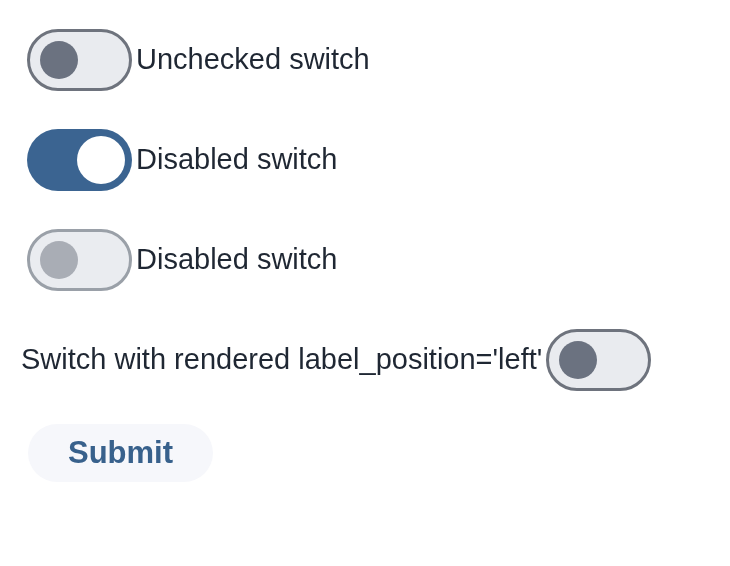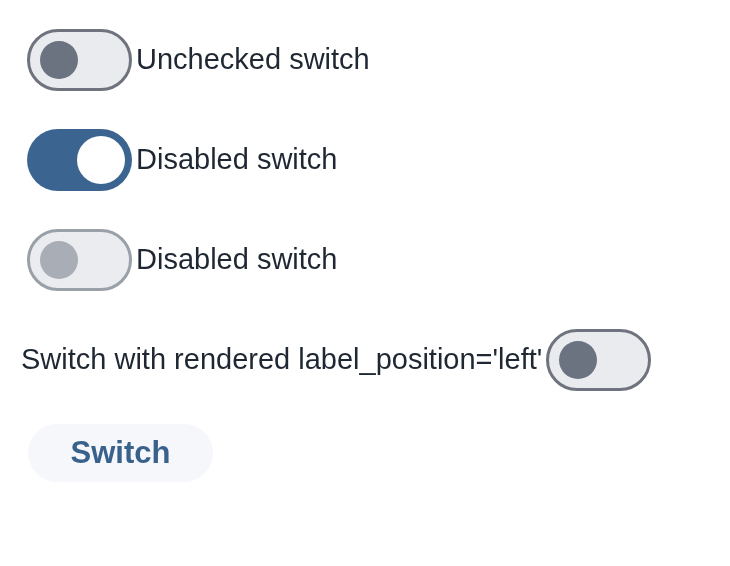--- a/index.html
+++ b/index.html
@@ -133,15 +133,15 @@
     <span class="lbl static">Disabled switch</span>
   </div>
 
   <div class="row row-left">
     <span class="lbl">Switch with rendered label_position='left'</span>
     <button class="switch off" role="switch" aria-checked="false">
       <span class="knob"></span>
     </button>
   </div>
 
-  <button class="submit">Switch</button>
+  <button class="submit">Submit</button>
 
 </div>
 
 </body></html>

